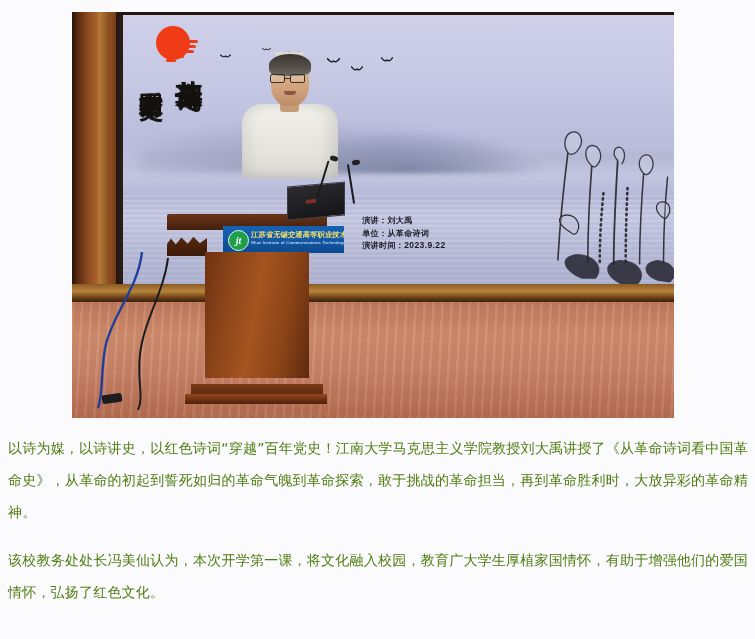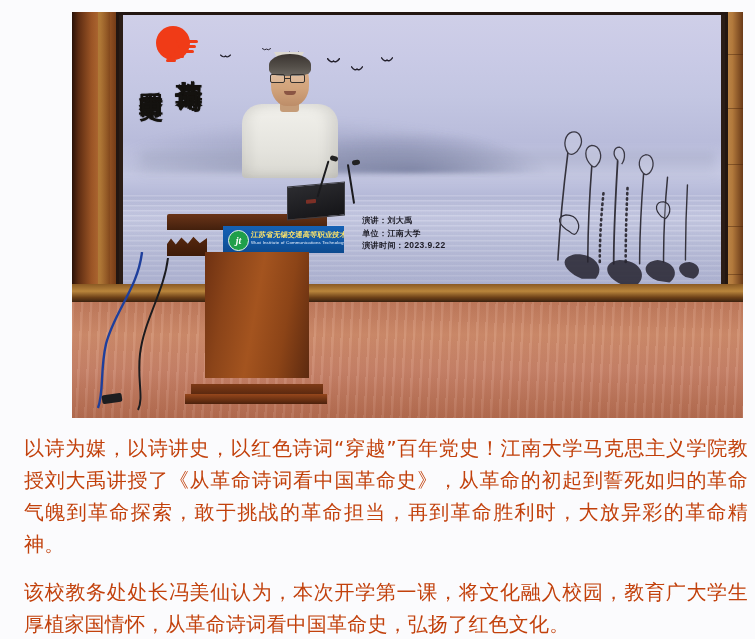--- a/index.html
+++ b/index.html
@@ -18,21 +18,21 @@
     width: 755px;
     height: 639px;
     background: #fbfbfd;
   }
 
   
   .photo {
     position: absolute;
     left: 72px;
     top: 12px;
-    width: 671px;
+    width: 602px;
     height: 406px;
     overflow: hidden;
     background: #8a5a33;
   }
 
   
   .wall-left {
     position: absolute;
     left: 0; top: 0;
     width: 46px; height: 292px;
@@ -313,24 +313,24 @@
   }
 
   
   .cable { position: absolute; }
   .cable svg { display:block; }
 
   
   .article { position: absolute; left: 8px; top: 432px; width: 740px; }
   .para {
     font-family: "DejaVu Sans", "Liberation Sans", sans-serif;
-    font-size: 20px;
+    font-size: 14px;
     line-height: 32px;
-    color: #c2410c;
-    margin: 0 0 16px 16px;
+    color: #4d7c0f;
+    margin: 0 0 16px 0;
     letter-spacing: .2px;
     text-align: justify;
   }
   .para:last-child { margin-bottom: 0; }
 </style>
 </head>
 <body>
 
 <div class="page">
 
@@ -395,21 +395,21 @@
           <div class="streak" style="left:10px;top:33px;width:10px"></div>
         </div>
 
         <div class="slide-title">
           <div class="title-col main">从革命诗词</div>
           <div class="title-col sub">看中国革命史</div>
         </div>
 
         <div class="slide-meta">
           <div>演讲：刘大禹</div>
-          <div>单位：江南大学</div>
+          <div>单位：从革命诗词</div>
           <div>
             <span>演讲时间：</span><span class="date">2023.9.22</span>
           </div>
         </div>
 
         <div class="lotus">
           <svg viewBox="0 0 180 180" preserveAspectRatio="none">
             <g stroke="#34323c" fill="none" stroke-linecap="round">
               <path d="M28 150 C30 110 34 70 38 36" stroke-width="1.6"></path>
               <path d="M58 152 C58 116 60 78 62 50" stroke-width="1.6"></path>
@@ -488,16 +488,16 @@
 
     <div class="mic" style="left:250px;top:148px;width:2px;height:38px;transform:rotate(17deg)"></div>
     <div class="mic-head" style="left:258px;top:144px;transform:rotate(17deg)"></div>
     <div class="mic" style="left:278px;top:152px;width:2px;height:40px;transform:rotate(-9deg)"></div>
     <div class="mic-head" style="left:280px;top:148px;transform:rotate(-9deg)"></div>
 
   </div>
 
   <div class="article">
     <p class="para">以诗为媒，以诗讲史，以红色诗词“穿越”百年党史！江南大学马克思主义学院教授刘大禹讲授了《从革命诗词看中国革命史》，从革命的初起到誓死如归的革命气魄到革命探索，敢于挑战的革命担当，再到革命胜利时，大放异彩的革命精神。</p>
-    <p class="para">该校教务处处长冯美仙认为，本次开学第一课，将文化融入校园，教育广大学生厚植家国情怀，从革命诗词看中国革命史，弘扬了红色文化。</p>
+    <p class="para">该校教务处处长冯美仙认为，本次开学第一课，将文化融入校园，教育广大学生厚植家国情怀，有助于增强他们的爱国情怀，弘扬了红色文化。</p>
   </div>
 
 </div>
 
 </body></html>

